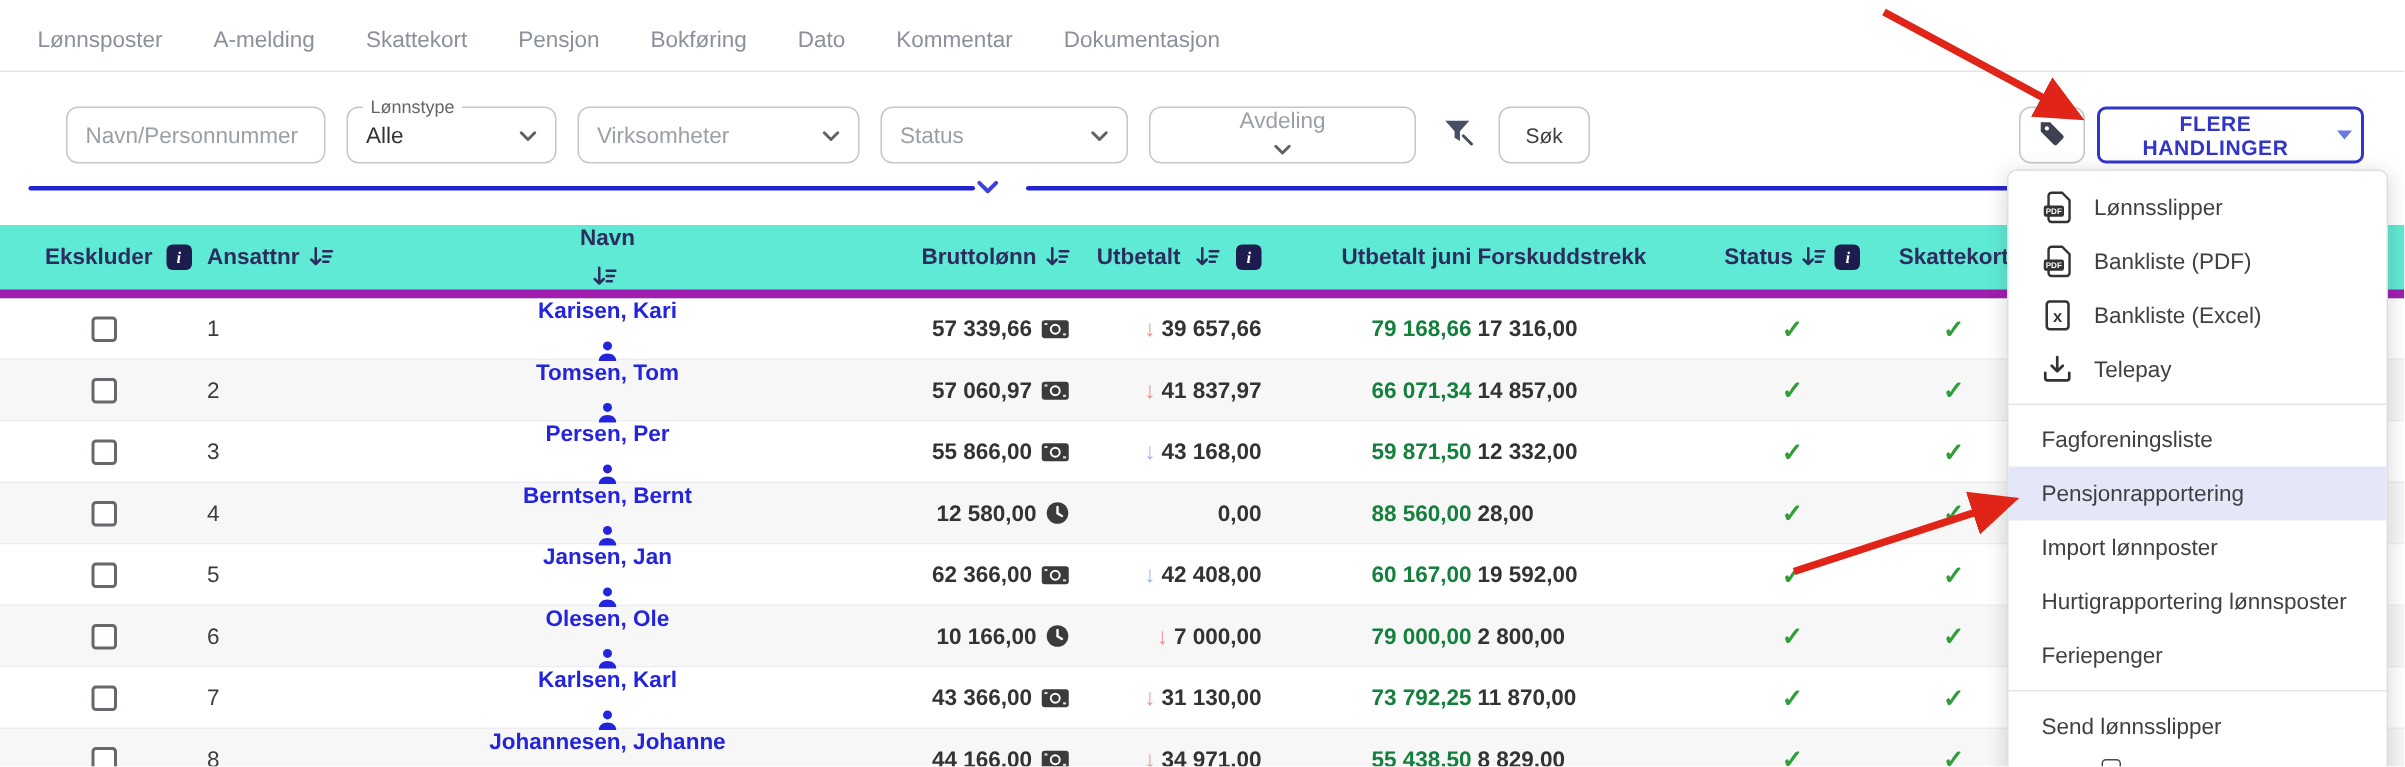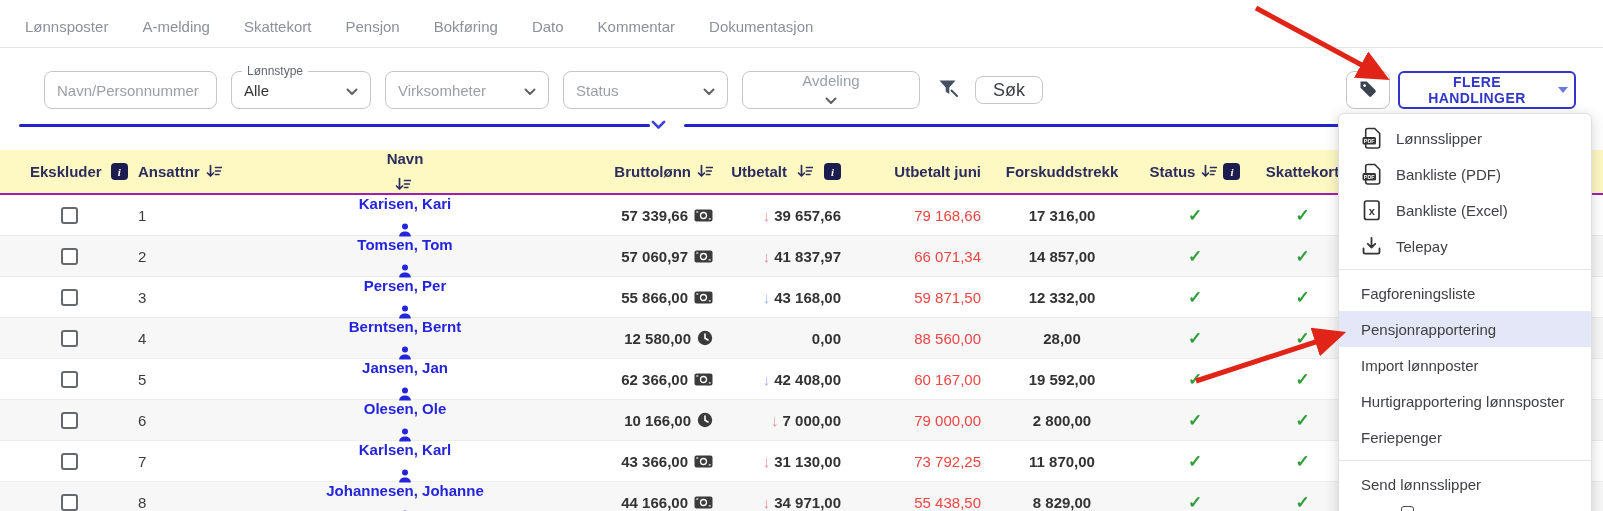--- a/index.html
+++ b/index.html
@@ -16,58 +16,58 @@
   .toolbar{position:absolute;left:20px;top:71px;display:flex;align-items:center;z-index:2;}
   .tb-input{width:173px;height:38px;border:1px solid #c6c6c9;border-radius:8px;padding:0 12px;
             font-size:15px;color:#333;box-sizing:border-box;font-family:inherit;outline:none;margin-left:24px;}
   .tb-input::placeholder{color:#9aa0a6;}
   .tb-select{position:relative;height:38px;border:1px solid #c6c6c9;border-radius:8px;display:flex;
              align-items:center;justify-content:space-between;padding:0 12px;font-size:15px;
              box-sizing:border-box;background:#fff;margin-left:14px;cursor:pointer;}
   .tb-select .ph{color:#9aa0a6;}
   .tb-select .val{color:#333;}
   .float-label{position:absolute;top:-8px;left:10px;background:#fff;padding:0 5px;font-size:12px;color:#63666b;}
-  .w-lonnstype{width:140px;} .w-virk{width:164px;} .w-status{width:165px;} .w-avd{width:178px;flex-direction:column;}
+  .w-lonnstype{width:140px;} .w-virk{width:188px;} .w-status{width:165px;} .w-avd{width:178px;flex-direction:column;}
   .funnel-btn{margin-left:14px;background:none;border:none;cursor:pointer;padding:4px;display:flex;}
-  .sok-btn{height:28px;padding:0 17px;border:1px solid #c6c6c9;border-radius:8px;background:#fff;
-           font-size:18px;color:#3c4043;margin-left:12px;font-family:inherit;cursor:pointer;}
+  .sok-btn{height:38px;padding:0 17px;border:1px solid #c6c6c9;border-radius:8px;background:#fff;
+           font-size:14px;color:#3c4043;margin-left:12px;font-family:inherit;cursor:pointer;}
   .tag-btn{position:absolute;left:1346px;top:71px;width:44px;height:38px;border:1px solid #c6c6c9;
            border-radius:8px;background:#fff;display:flex;align-items:center;justify-content:center;
            cursor:pointer;box-sizing:border-box;z-index:2;}
   .flere-btn{position:absolute;left:1398px;top:71px;width:178px;height:38px;border:2px solid #3136c9;
              border-radius:6px;color:#3136c9;font-weight:700;font-size:14px;letter-spacing:.4px;
              display:flex;align-items:center;justify-content:flex-start;gap:10px;background:#fff;
              box-sizing:border-box;font-family:inherit;cursor:pointer;z-index:2;}
   .caret{width:0;height:0;border-left:5px solid transparent;border-right:5px solid transparent;
          border-top:6px solid #6b7ae0;}
 
   
   .bluebar-l{position:absolute;left:19px;top:124px;width:631px;height:3px;background:#2323cd;border-radius:2px;}
   .bluebar-r{position:absolute;left:684px;top:124px;width:899px;height:3px;background:#2323cd;border-radius:2px;}
   .bluechev{position:absolute;left:651px;top:120px;display:flex;cursor:pointer;}
 
   
   .table{position:absolute;left:0;top:150px;width:1603px;z-index:1;}
-  .thead{height:43px;background:#fef9c3;display:flex;align-items:center;font-size:15px;font-weight:600;
-         color:#2c2d5e;border-bottom:2px solid #a21caf;}
+  .thead{height:43px;background:#5eead4;display:flex;align-items:center;font-size:15px;font-weight:600;
+         color:#2c2d5e;border-bottom:6px solid #a21caf;}
   .trow{height:40px;display:flex;align-items:center;font-size:15px;border-bottom:1px solid #ededef;background:#fff;}
   .trow.alt{background:#f7f7f8;}
   .c{box-sizing:border-box;display:flex;align-items:center;height:100%;}
   .c1{width:125px;padding-left:30px;gap:9px;}
   .c2{width:125px;padding-left:13px;}
   .c3{width:295px;padding-left:15px;gap:10px;flex-direction:column;}
   .c4{width:170px;justify-content:flex-end;padding-right:2px;gap:6px;}
   .c5{width:130px;justify-content:flex-end;gap:4px;padding-right:4px;}
   .c6{width:140px;justify-content:flex-end;padding-right:4px;}
-  .c7{width:160px;justify-content:center;padding-right:6px;}
+  .c7{width:160px;justify-content:flex-start;padding-right:6px;}
   .c8{width:100px;justify-content:center;gap:6px;}
   .c9{width:115px;justify-content:center;gap:6px;}
   .hd{white-space:nowrap;}
   .amt{font-weight:600;color:#333;}
-  .muted{color:#ef4444;font-weight:400;}
+  .muted{color:#15803d;font-weight:700;}
   .nr{color:#3b3b3b;}
   .name-link{color:#2424dd;font-weight:600;text-decoration:none;cursor:pointer;white-space:nowrap;}
   .checkbox{width:17px;height:17px;border:2px solid #65686d;border-radius:3px;background:#fff;
             box-sizing:border-box;margin-left:31px;cursor:pointer;flex:none;}
   .info-badge{display:inline-flex;align-items:center;justify-content:center;width:17px;height:17px;
               background:#1c1c4e;border-radius:4px;color:#fff;font-size:11px;font-weight:700;
               font-family:"Liberation Serif",serif;font-style:italic;flex:none;}
   .sort-ic{margin-left:6px;flex:none;}
   .check{color:#2f9e38;font-size:17px;font-weight:700;}
   .trend-arrow{font-size:15px;font-weight:700;}

